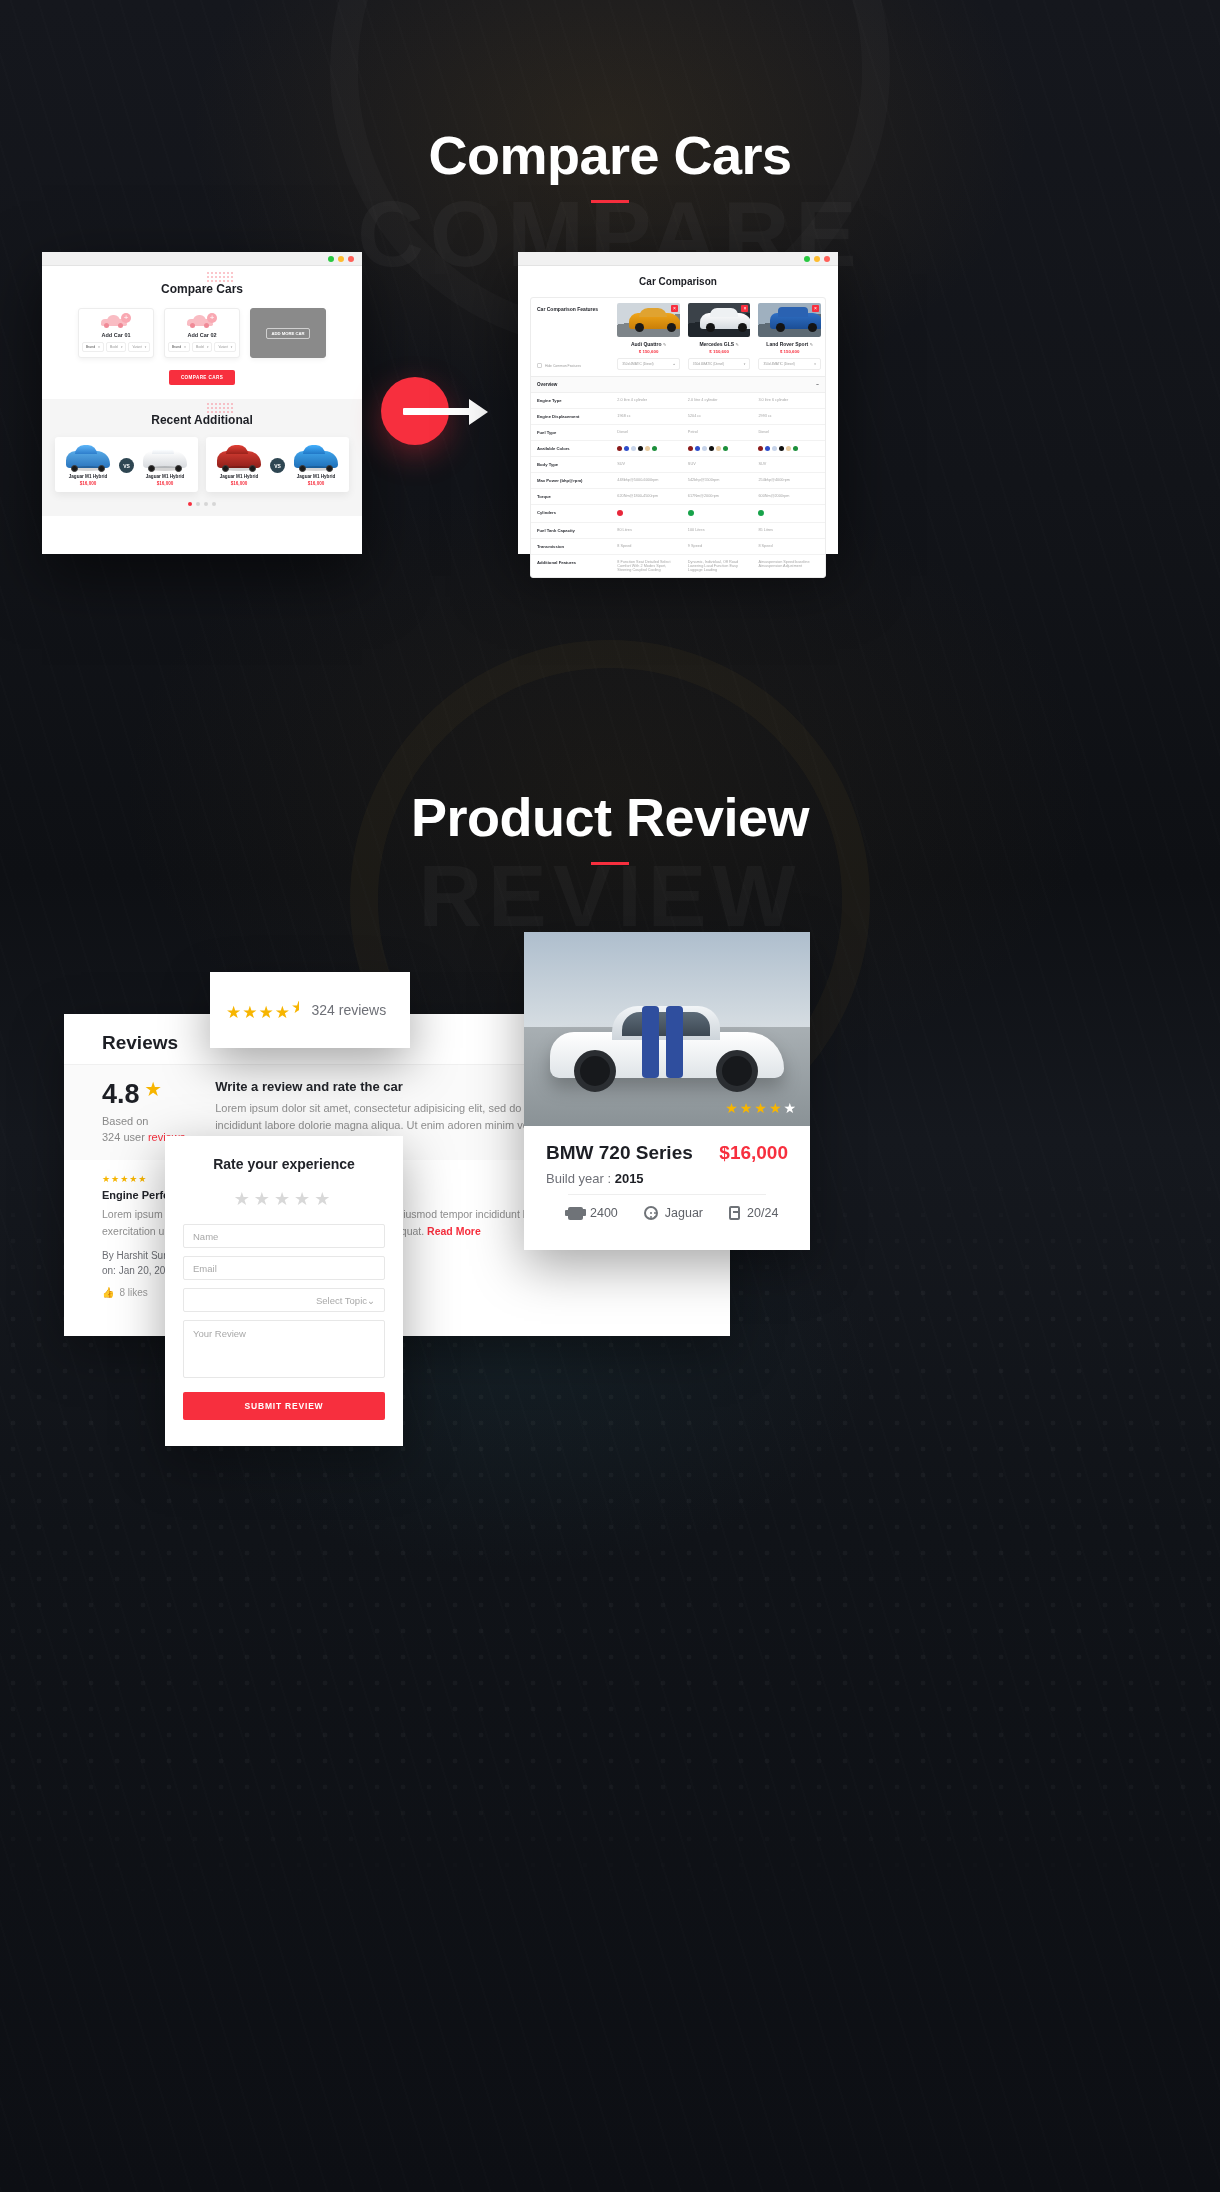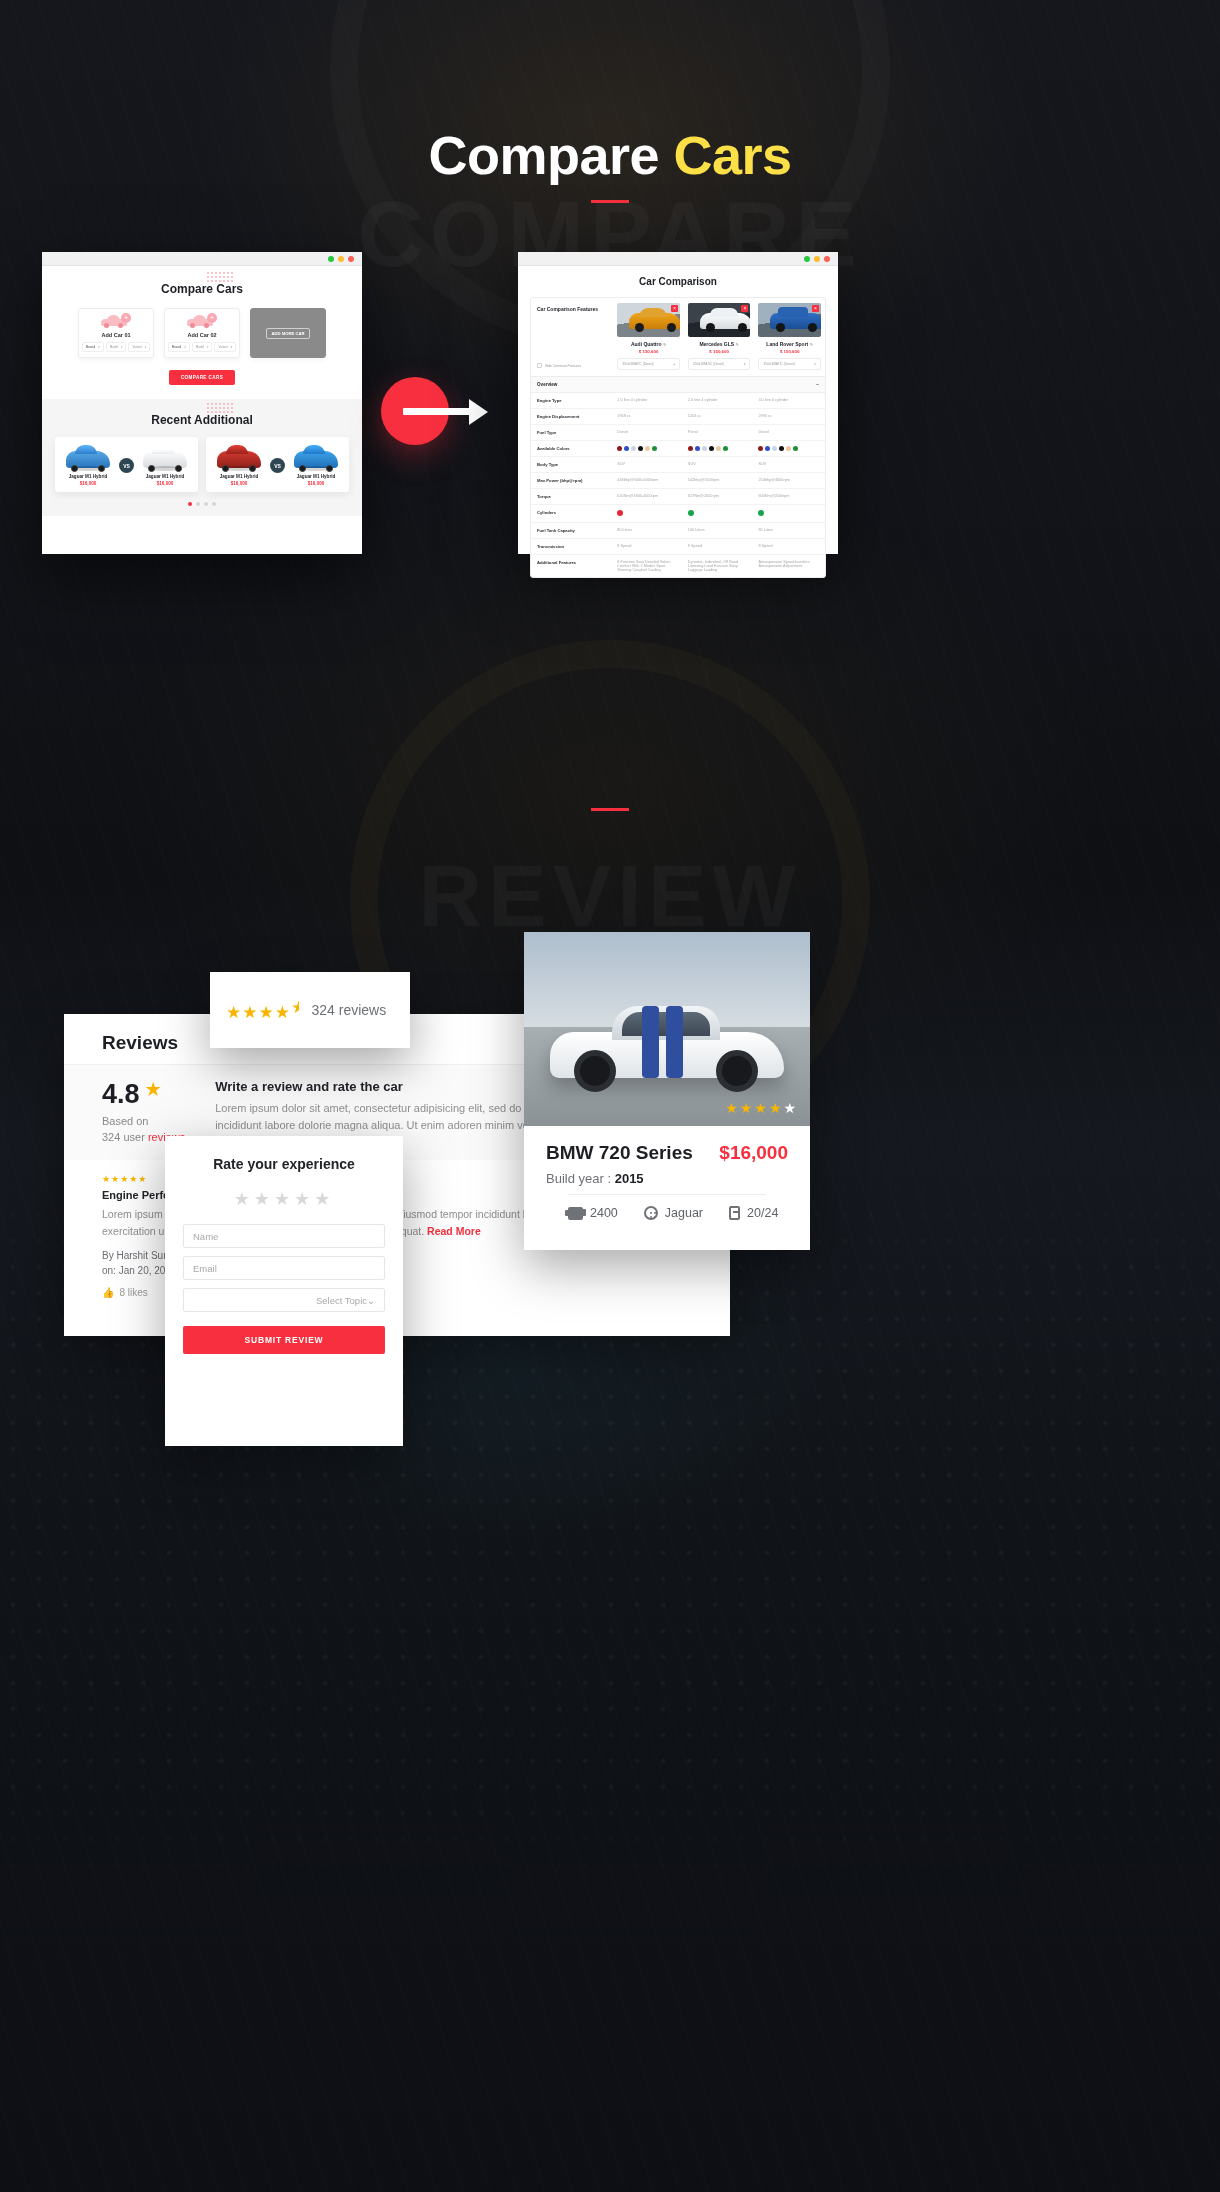--- a/index.html
+++ b/index.html
@@ -24,21 +24,21 @@
             mask-image:linear-gradient(180deg,transparent,#000 18%,#000 82%,transparent);}
   .bg-ring{position:absolute;border-radius:50%;border:28px solid rgba(255,255,255,.022);}
   .r1{width:560px;height:560px;left:330px;top:-210px;}
   .r2{width:520px;height:520px;left:350px;top:640px;border-color:rgba(190,150,60,.05);}
   .ghost{position:absolute;width:100%;text-align:center;font-weight:bold;
     color:rgba(255,255,255,.035);letter-spacing:6px;}
 
   
   .section-title{position:absolute;width:100%;text-align:center;}
   .section-title h2{font-size:54px;font-weight:bold;color:#fff;letter-spacing:-.5px;line-height:1;}
-  .section-title h2 .accent{color:#fde047;}
+  .section-title h2 .accent{color:#ffffff;}
   .title-rule{width:38px;height:3px;background:#f72f3e;margin:18px auto 0;}
 
   
   .browser{position:absolute;background:#fff;box-shadow:0 22px 60px rgba(0,0,0,.55);}
   .browser-bar{height:14px;background:#f1f1f1;border-bottom:1px solid #e3e3e3;position:relative;}
   .dots{position:absolute;right:8px;top:4px;display:flex;gap:4px;}
   .dots i{width:6px;height:6px;border-radius:50%;display:block;}
   .d-g{background:#28c840;} .d-y{background:#febc2e;} .d-r{background:#ff5f57;}
 
   
@@ -502,20 +502,21 @@
             <div class="cv">Airsuspension Speed baseline Airsuspension Adjustment</div>
           </div>
         </div>
     </div>
   </div>
 </div>
 
 <div class="ghost" style="top:845px;font-size:88px;">REVIEW</div>
 
 <div class="section-title" style="top:790px;">
+  <h2><span>Product </span><span class="accent">Review</span></h2>
   <div class="title-rule"></div>
 </div>
 
 <div class="panel" id="reviews-panel">
   <div class="rp-head">
     <h3>Reviews</h3>
   </div>
   <div class="score-row">
     <div class="score-box">
       <div class="num">
@@ -554,20 +555,23 @@
   <div class="rate-stars">★★★★★</div>
   <div class="fld">
       <span>Name</span>
     </div>
   <div class="fld">
       <span>Email</span>
     </div>
   <div class="fld sel">
       <span>Select Topic</span>
       <span>⌄</span>
+    </div>
+  <div class="fld area">
+      <span>Your Review</span>
     </div>
   <button class="submit">SUBMIT REVIEW</button>
 </div>
 
 <div class="panel" id="car-card">
   <div class="hero">
     <span class="sky"></span>
       <span class="ground"></span>
     <div class="mustang">
       <span class="body"></span>

